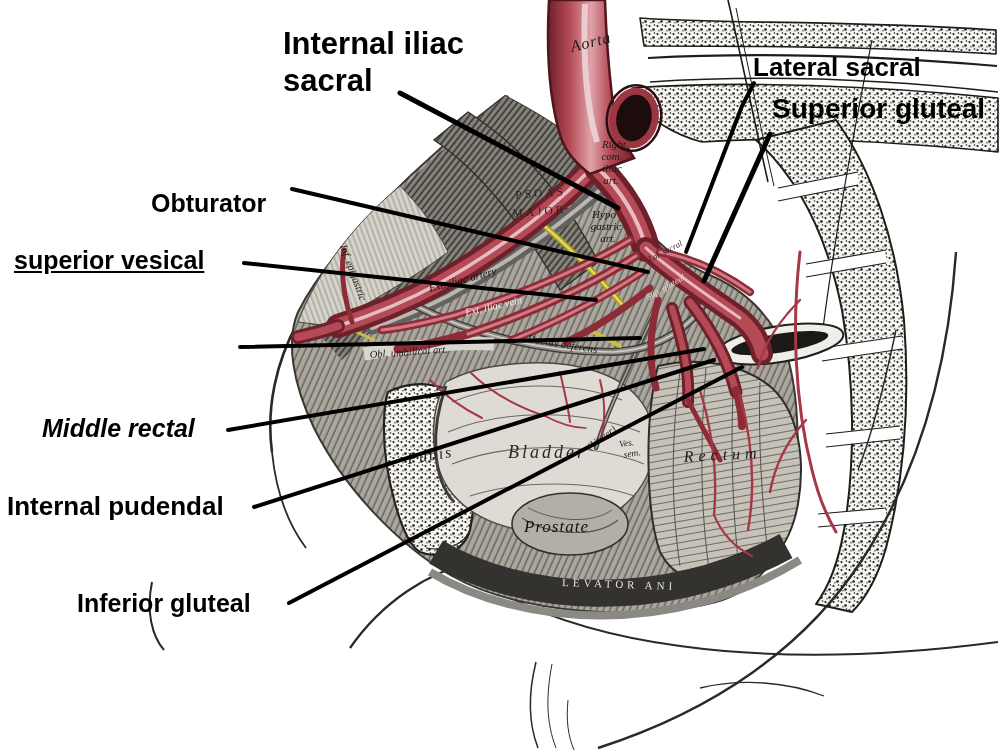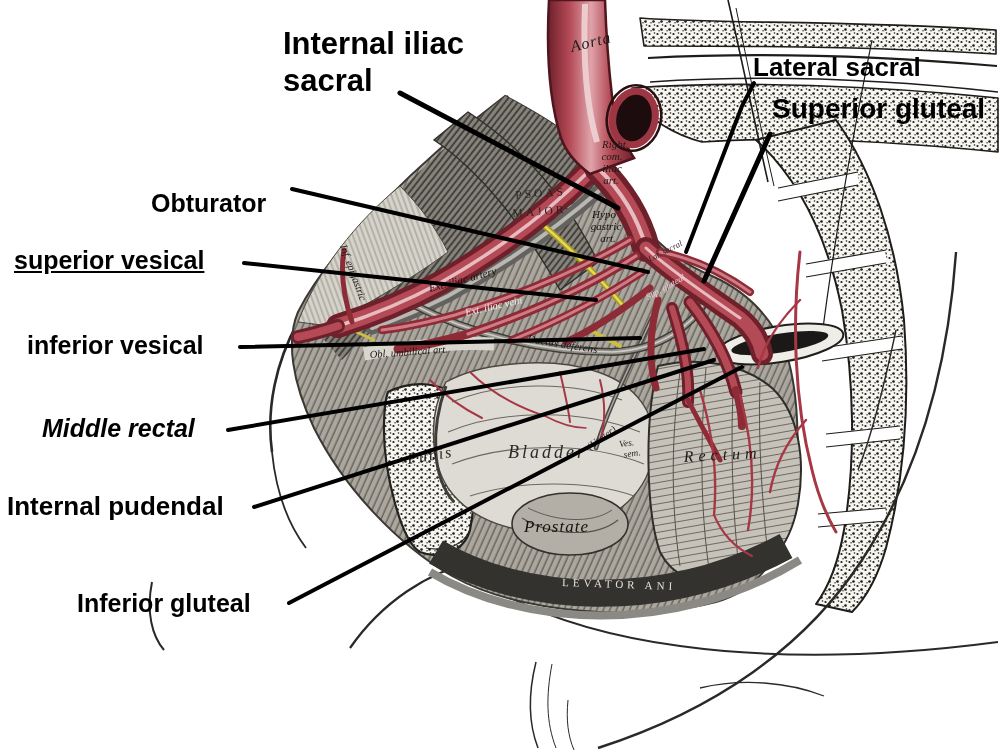--- a/index.html
+++ b/index.html
@@ -299,17 +299,16 @@
 </svg>
 
   <div class="co" style="left:283px;top:26px;font-size:31px;">
     <div>Internal iliac</div>
     <div>sacral</div>
   </div>
   <div class="co" style="left:753px;top:52px;font-size:26px;">Lateral sacral</div>
   <div class="co" style="left:772px;top:92px;font-size:28px;text-align:center;">Superior gluteal</div>
   <div class="co" style="left:151px;top:171px;font-size:25px;margin-top:18px;">Obturator</div>
   <div class="co" style="left:14px;top:246px;font-size:25px;text-decoration:underline;">superior vesical</div>
-  <div class="co" style="left:27px;top:331px;font-size:25px;">inferior vesical</div>
   <div class="co" style="left:42px;top:414px;font-size:25px;font-style:italic;">Middle rectal</div>
   <div class="co" style="left:77px;top:589px;font-size:25px;">Inferior gluteal</div>
   <div class="co" style="left:7px;top:491px;font-size:26px;">Internal pudendal</div>
 </div>
 
 </body></html>

